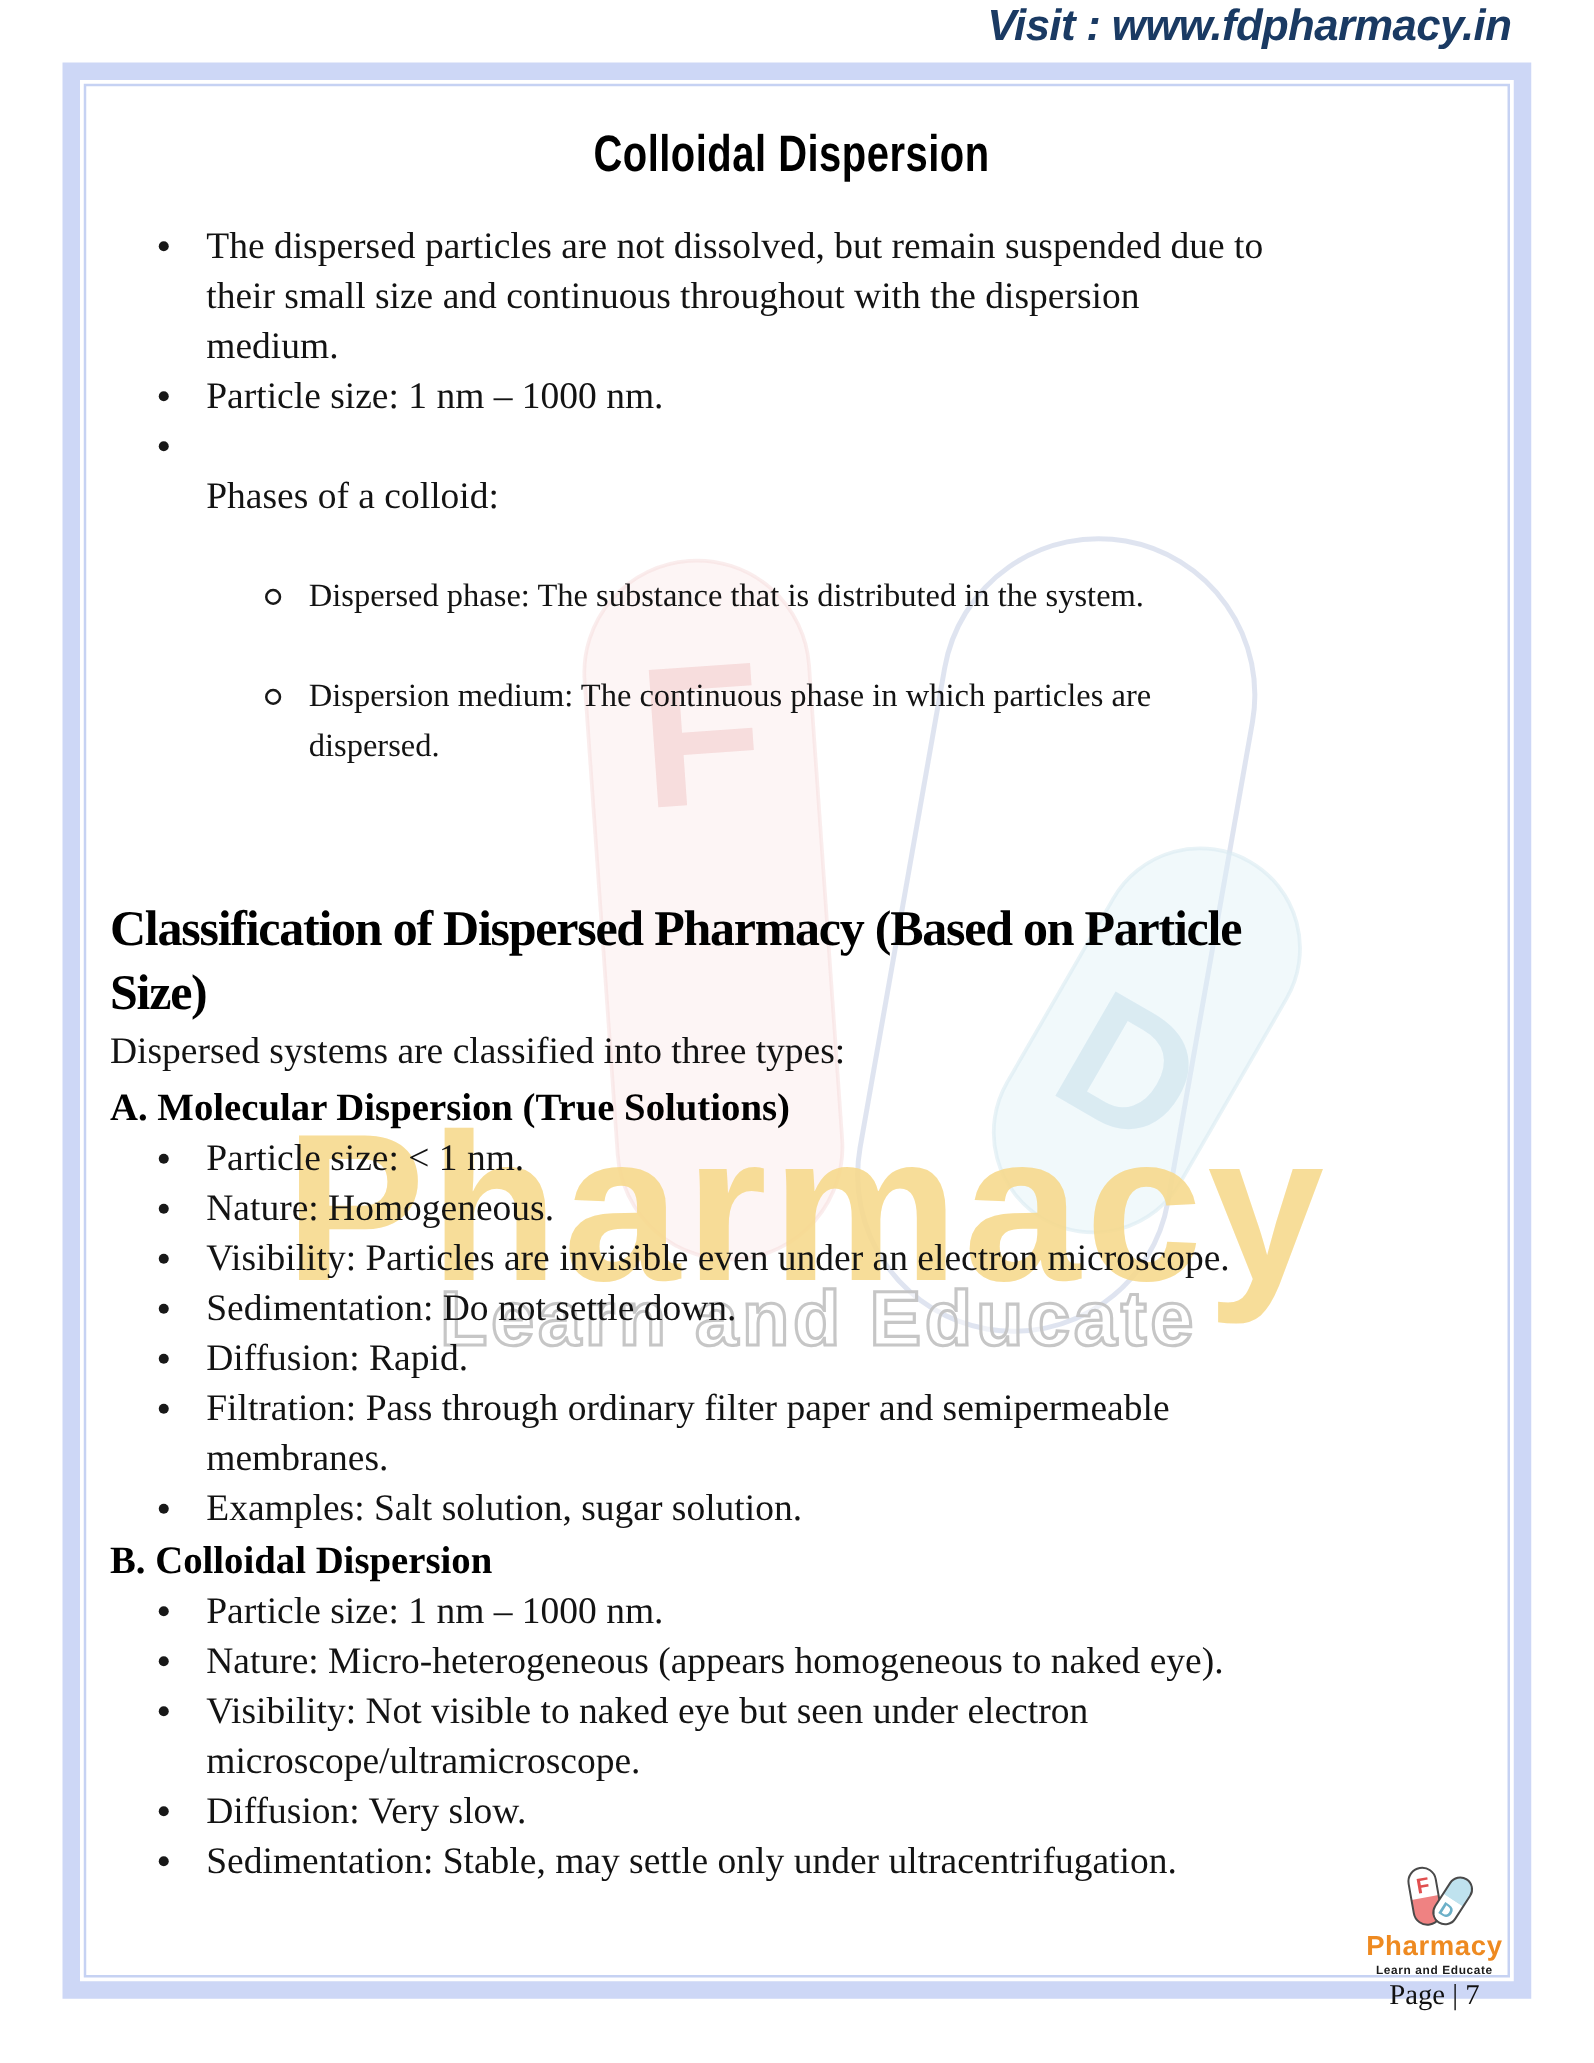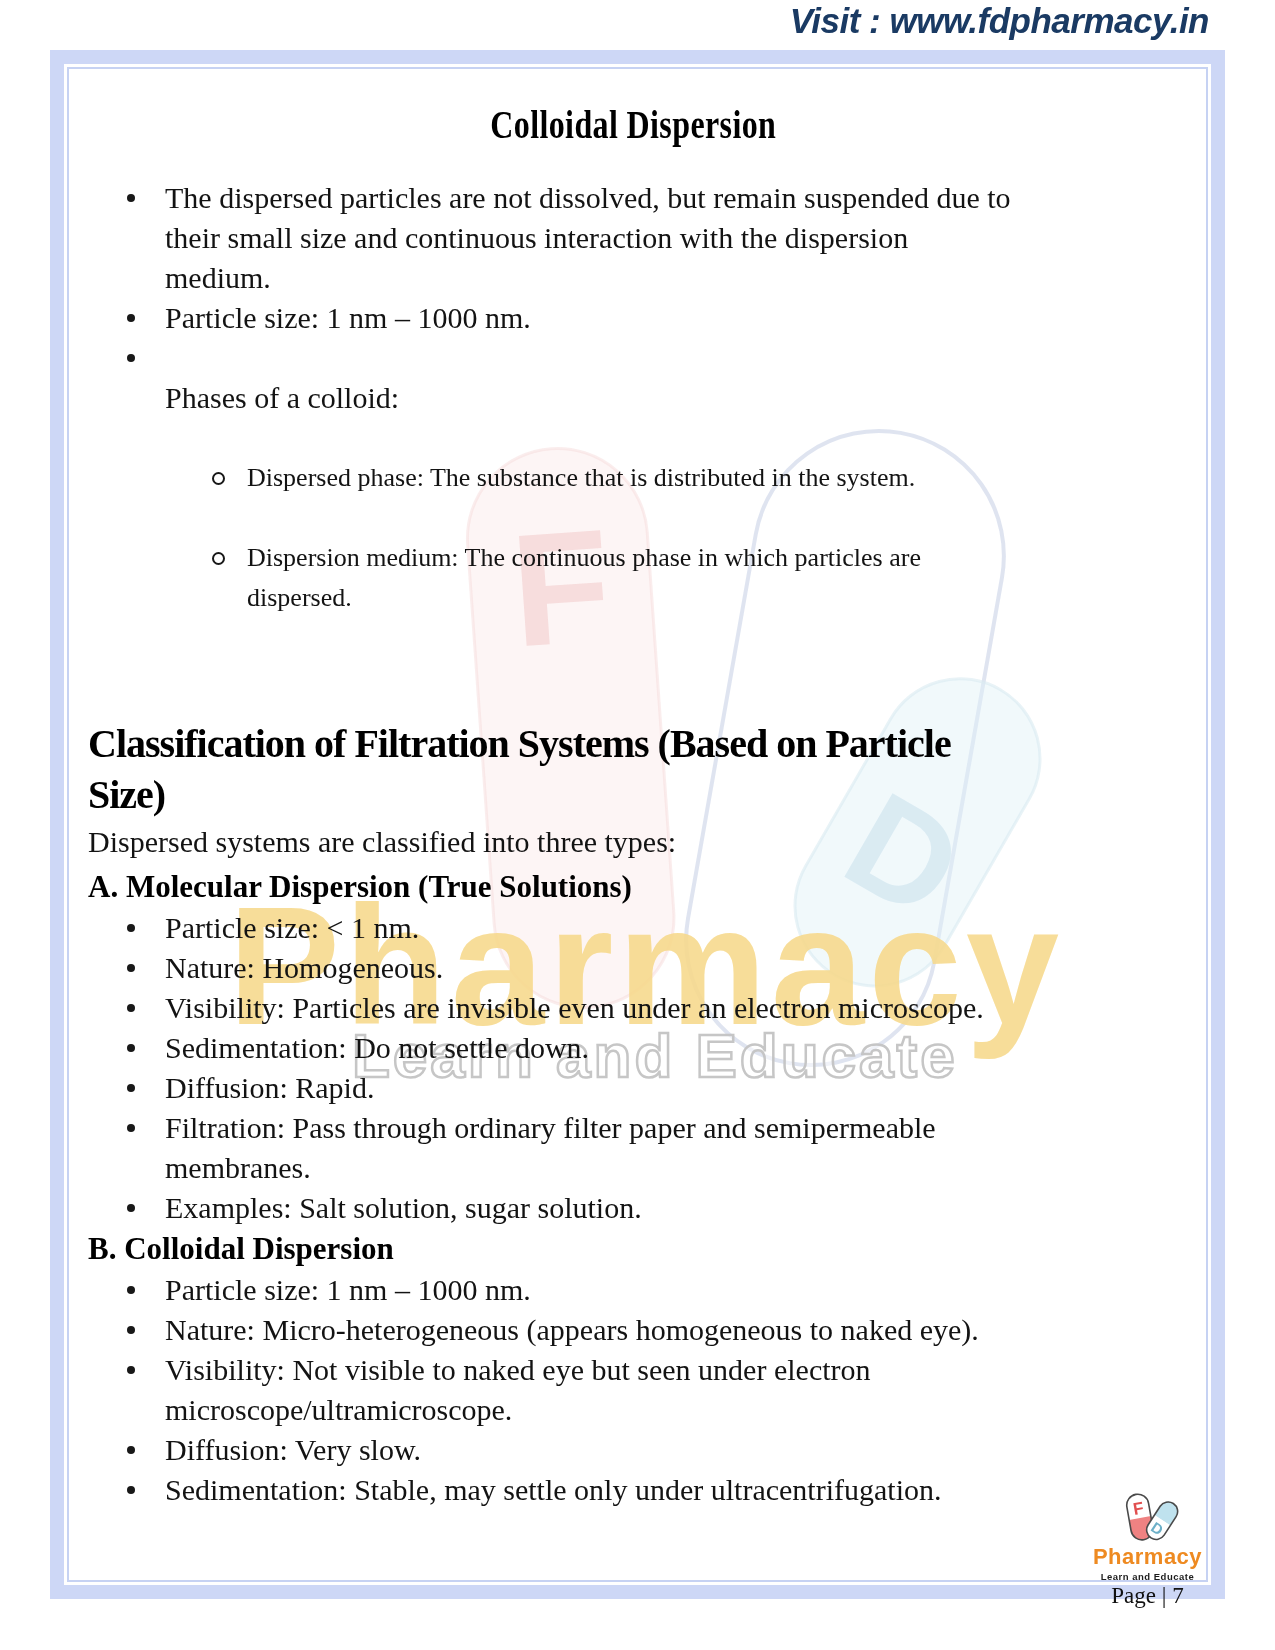--- a/index.html
+++ b/index.html
@@ -39,21 +39,21 @@
     color:rgba(255,255,255,0.55); -webkit-text-stroke:2.5px #c4c4c4; opacity:0.95;
   }
 
   
   .content {
     position:absolute; left:72px; top:74px; width:1146px; z-index:2;
     box-sizing:border-box; padding:0 40px 0 16px;
   }
   .doc-title {
     margin:26px 0 0; text-align:center;
-    font-family:Liberation Serif, serif; font-weight:700; font-size:41px; color:#000;
+    font-family:Liberation Sans, sans-serif; font-weight:700; font-size:41px; color:#000;
   }
   .doc-title .squeeze { display:inline-block; transform:scaleX(0.78); letter-spacing:0.5px; }
 
   .intro { margin:34px 0 0; font-size:30px; line-height:40px; white-space:pre-line; }
 
   ul.l1 { list-style:none; margin:30px 0 0; padding:0 0 0 77px; }
   ul.l1 > li { position:relative; font-size:30px; line-height:40px; white-space:pre-line; }
   ul.l1 > li::before {
     content:""; position:absolute; left:-38px; top:16px;
     width:8px; height:8px; border-radius:50%; background:#181818;
@@ -115,34 +115,34 @@
 
 <div class="content">
 
   <h1 class="doc-title">
     <span class="squeeze">Colloidal Dispersion</span>
   </h1>
 
 
   <ul class="l1">
     <li>The dispersed particles are not dissolved, but remain suspended due to
-their small size and continuous interaction with the dispersion
+their small size and continuous throughout with the dispersion
 medium.</li>
     <li>Particle size: 1 nm – 1000 nm.</li>
     <li>
       <span>Phases of a colloid:</span>
       <ul class="l2">
         <li>Dispersed phase: The substance that is distributed in the system.</li>
         <li>Dispersion medium: The continuous phase in which particles are
 dispersed.</li>
       </ul>
     </li>
   </ul>
 
-  <h2 class="classification">Classification of Filtration Systems (Based on Particle
+  <h2 class="classification">Classification of Dispersed Pharmacy (Based on Particle
 Size)</h2>
 
   <p class="types-intro">Dispersed systems are classified into three types:</p>
 
   <h3 class="section">A. Molecular Dispersion (True Solutions)</h3>
   <ul class="l1 tight">
     <li>Particle size: &lt; 1 nm.</li>
     <li>Nature: Homogeneous.</li>
     <li>Visibility: Particles are invisible even under an electron microscope.</li>
     <li>Sedimentation: Do not settle down.</li>

